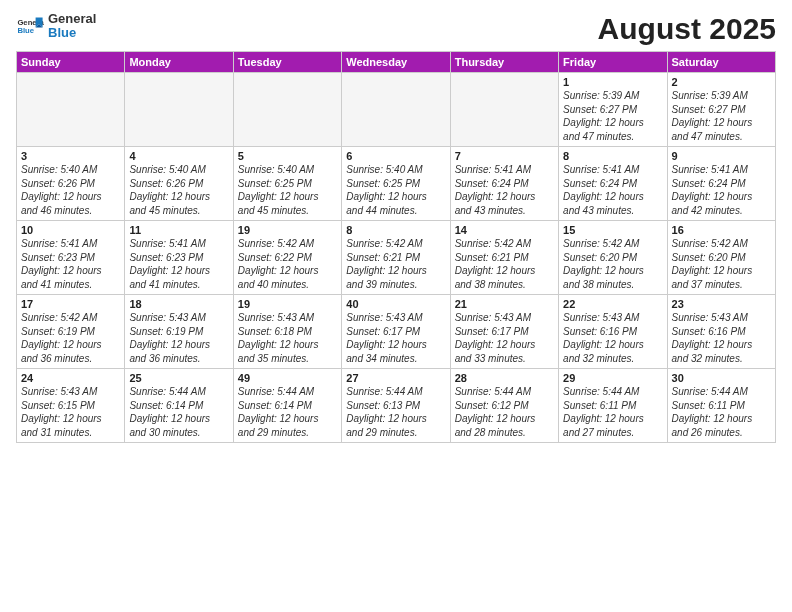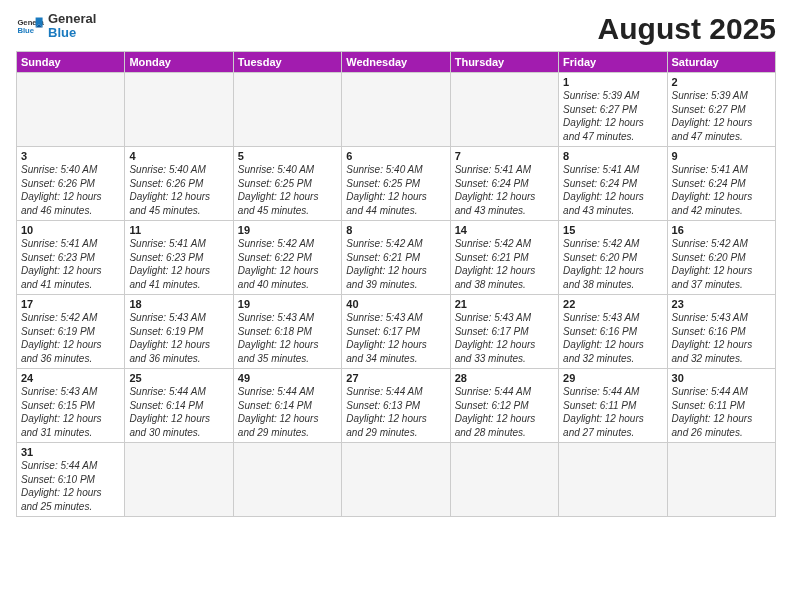--- a/index.html
+++ b/index.html
@@ -250,27 +250,15 @@
           </td>
           <td>
             <span class="day-number">29</span>
             <div class="day-info">Sunrise: 5:44 AM<br>Sunset: 6:11 PM<br>Daylight: 12 hours and 27 minutes.</div>
           </td>
           <td>
             <span class="day-number">30</span>
             <div class="day-info">Sunrise: 5:44 AM<br>Sunset: 6:11 PM<br>Daylight: 12 hours and 26 minutes.</div>
           </td>
         </tr>
-        <tr>
-          <td class="last-row">
-            <span class="day-number">31</span>
-            <div class="day-info">Sunrise: 5:44 AM<br>Sunset: 6:10 PM<br>Daylight: 12 hours and 25 minutes.</div>
-          </td>
-          <td class="empty last-row"></td>
-          <td class="empty last-row"></td>
-          <td class="empty last-row"></td>
-          <td class="empty last-row"></td>
-          <td class="empty last-row"></td>
-          <td class="empty last-row"></td>
-        </tr>
       </tbody>
   </table>
 </div>
 
 </body></html>

